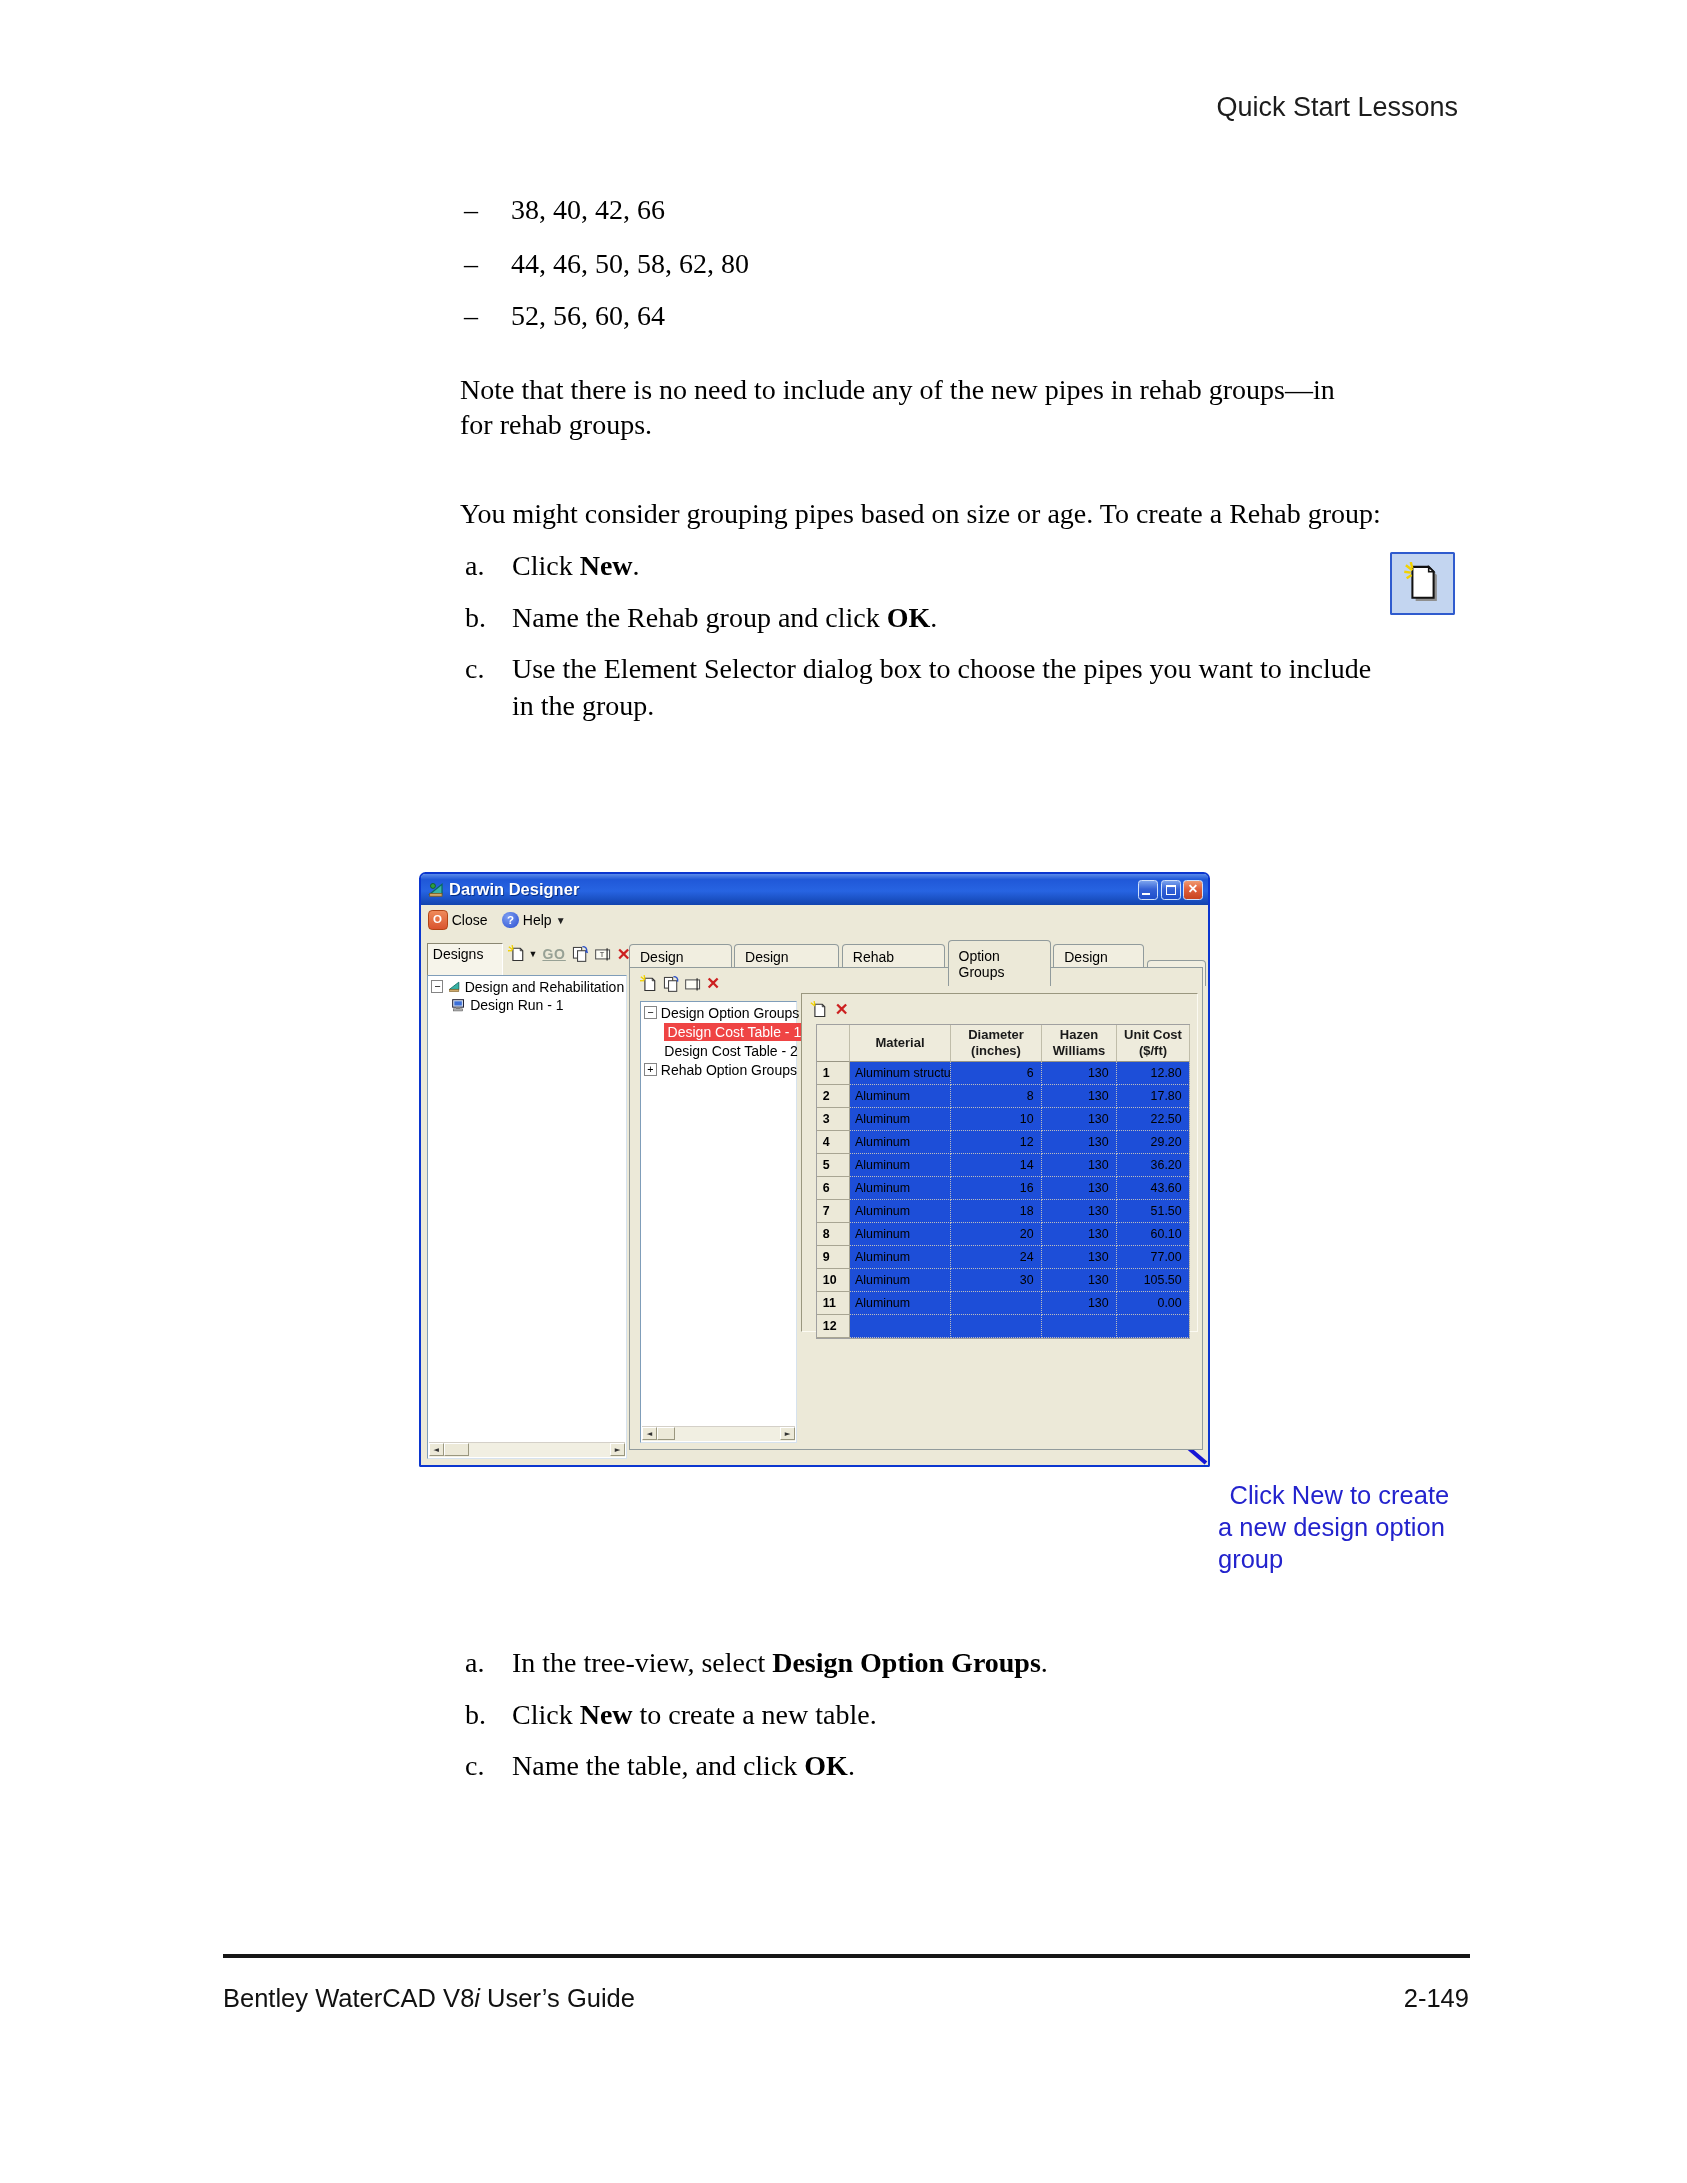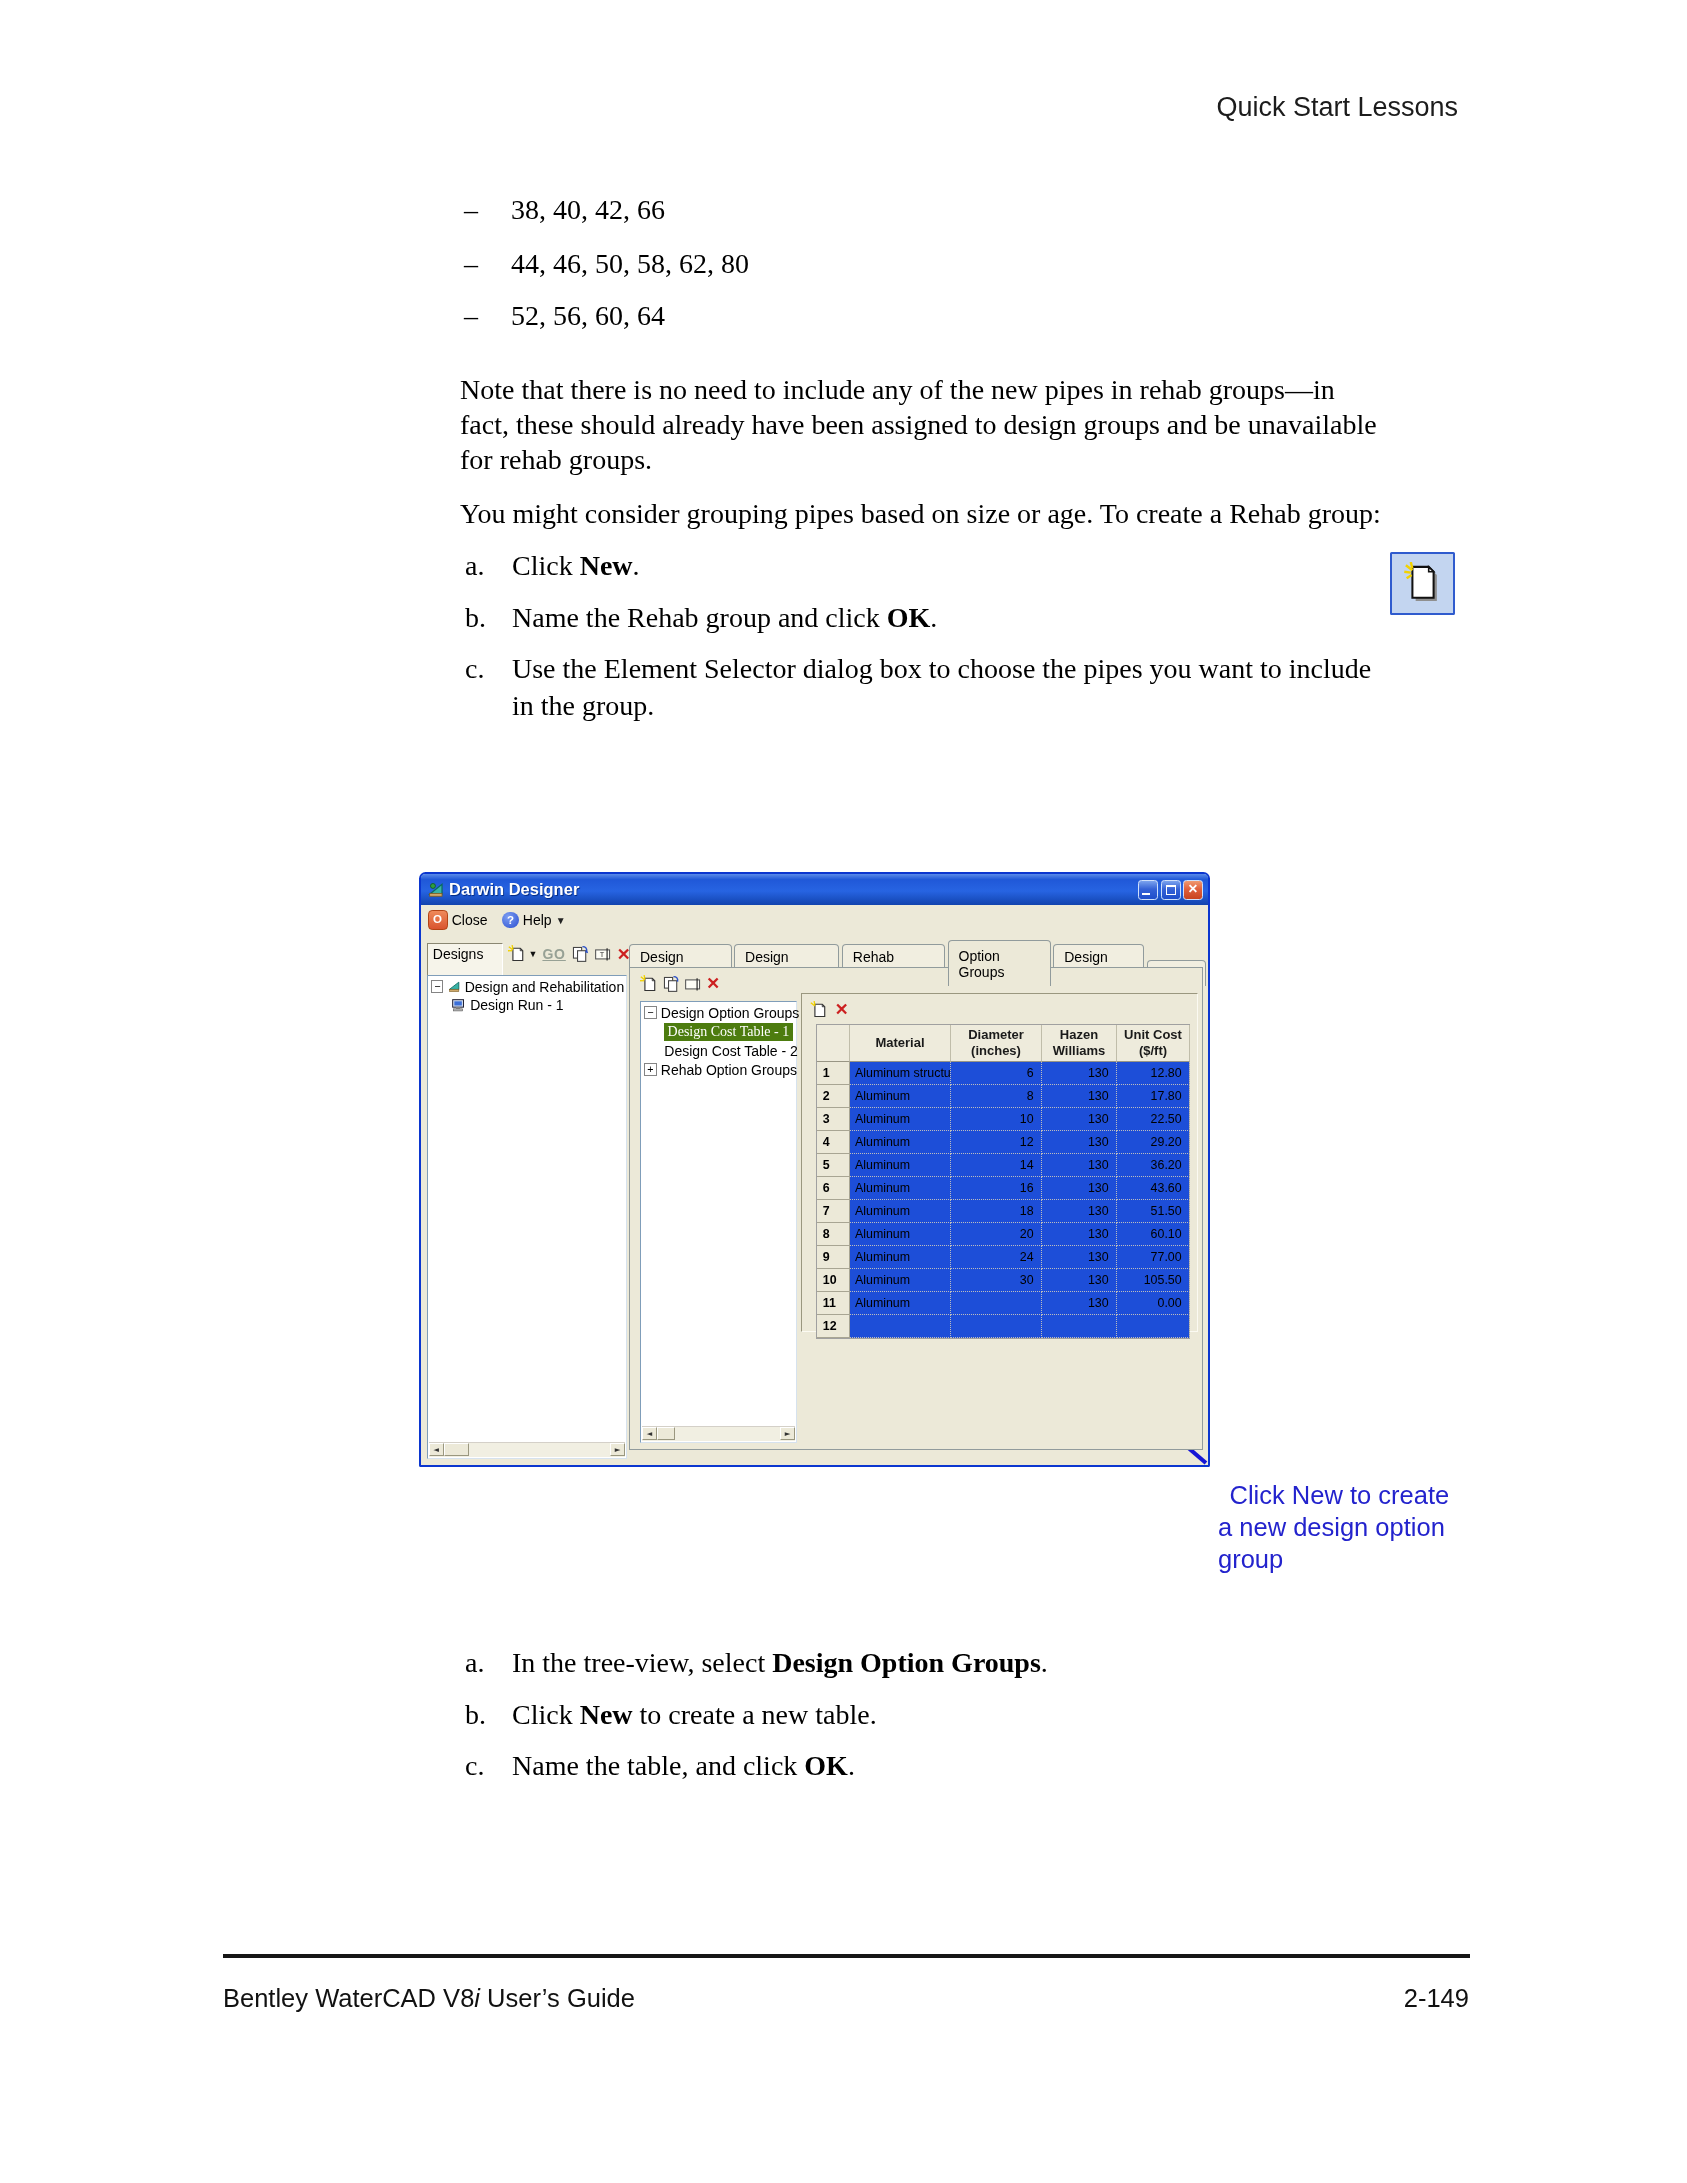--- a/index.html
+++ b/index.html
@@ -73,21 +73,21 @@
   .redx{color:#cc2020;font-weight:900;font-size:16.5px;line-height:16.5px;}
   .icon16{width:18px;height:18px;display:inline-block;}
   .ddown{font-size:9px;color:#111;margin-left:-2.5px;}
 
   .panel-white{background:#fff;border:0.8px solid;border-color:#7f9db9 #d6e2ee #d6e2ee #7f9db9;box-sizing:border-box;}
   .ltree{left:5.8px;top:40px;width:200px;height:484px;position:absolute;}
   .trow{display:flex;align-items:center;gap:4.1px;padding:2.5px 1.6px 0 3.3px;white-space:nowrap;font-size:14px;}
   .pm{width:12.4px;height:12.4px;flex:0 0 12.4px;box-sizing:border-box;border:0.8px solid #848484;background:#fff;
       font-size:10.7px;line-height:10px;text-align:center;font-family:"Liberation Sans",sans-serif;}
   .indent1{margin-left:20px;}
-  .sel{background:#4d7c0f;color:#fff;padding:0.8px 3.3px;font-family:Liberation Serif, serif;}
+  .sel{background:#ef4444;color:#fff;padding:0.8px 3.3px;}
 
   .tabstrip{left:208px;top:5px;position:absolute;display:flex;align-items:flex-end;}
   .tab{background:#f1eee0;border:0.8px solid #919b9c;border-bottom:none;border-radius:4.1px 4.1px 0 0;
        padding:4.1px 10px 5px 10px;margin-right:2.5px;font-size:14px;}
   .tab.active{background:#ece9d8;padding-top:6.6px;padding-bottom:6.6px;position:relative;z-index:3;}
   .tpanel{left:208px;top:32px;width:574px;height:483px;position:absolute;box-sizing:border-box;
           background:#ece9d8;border:0.8px solid #919b9c;z-index:2;}
   .itools{left:10px;top:6.6px;position:absolute;display:flex;align-items:center;gap:4.1px;}
   .gtree{left:10px;top:33px;width:157px;height:442px;position:absolute;}
 
@@ -133,21 +133,20 @@
 
   <div class="abs body-line dash-item" style="top:192px;">
     <span class="dash">–</span><span>38, 40, 42, 66</span></div>
   <div class="abs body-line dash-item" style="top:246px;">
     <span class="dash">–</span><span>44, 46, 50, 58, 62, 80</span></div>
   <div class="abs body-line dash-item" style="top:298px;">
     <span class="dash">–</span><span>52, 56, 60, 64</span></div>
 
   <div class="abs note">
     <div class="body-line">Note that there is no need to include any of the new pipes in rehab groups—in</div>
-    <div class="body-line">fact, these should already have been assigned to design groups and be unavailable</div>
     <div class="body-line">for rehab groups.</div>
   </div>
 
   <div class="abs intro body-line">You might consider grouping pipes based on size or age. To create a Rehab group:</div>
 
   <div class="abs body-line li" style="top:548px;">
     <span class="lbl">a.</span><span>Click </span><span class="b">New</span><span>.</span></div>
   <div class="abs body-line li" style="top:600px;">
     <span class="lbl">b.</span><span>Name the Rehab group and click </span><span class="b">OK</span><span>.</span></div>
   <div class="abs body-line li" style="top:651px;">

